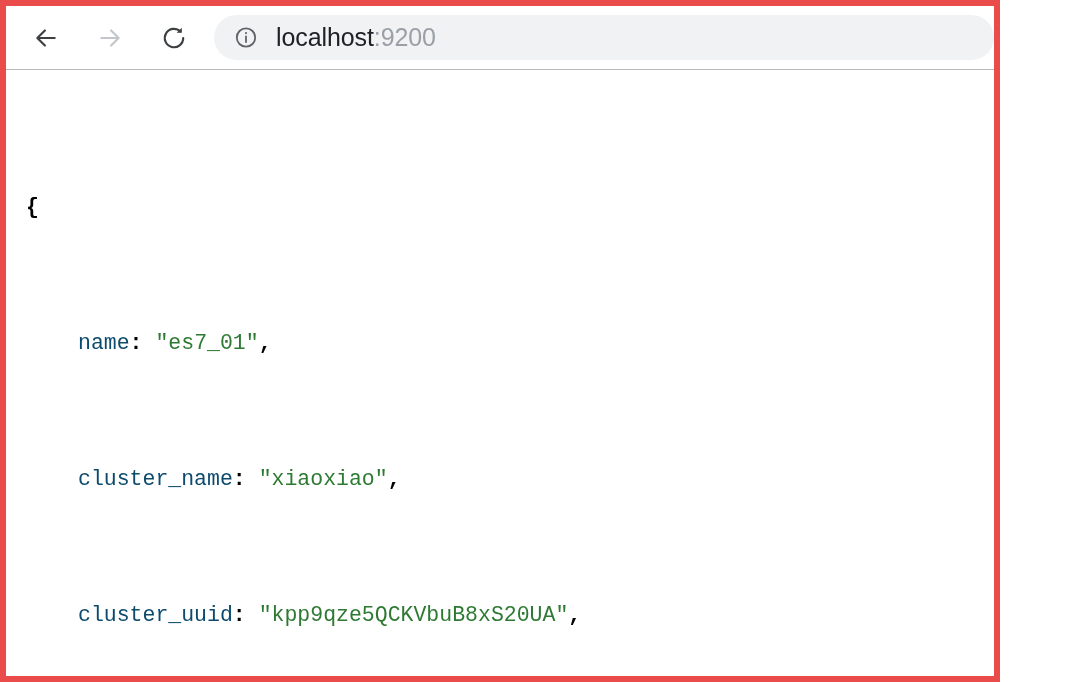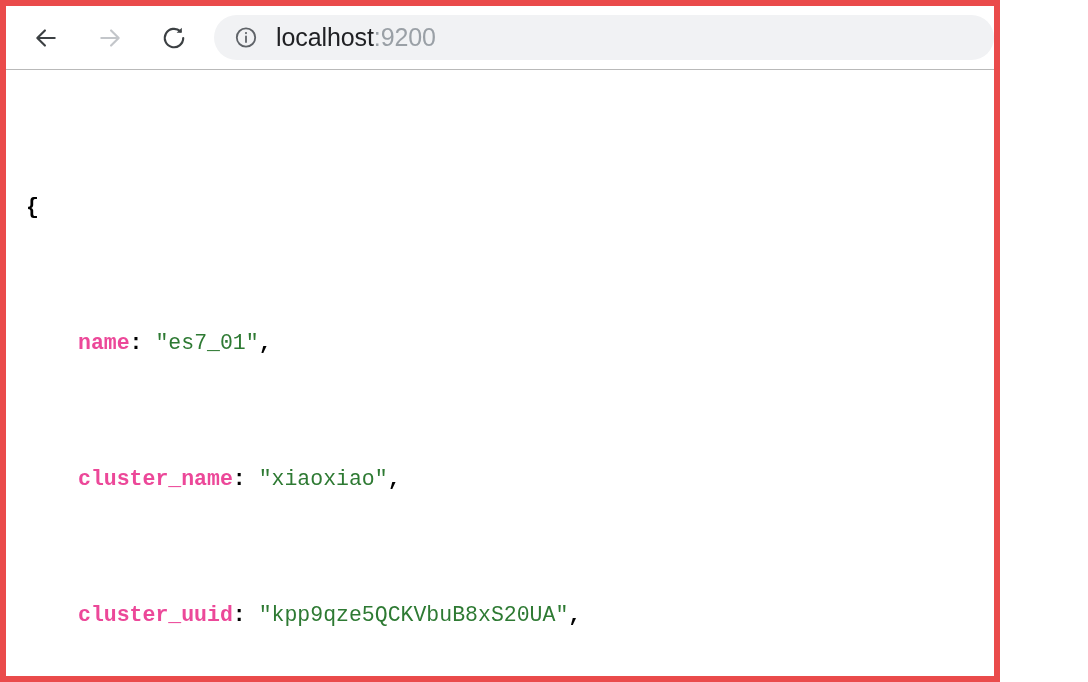--- a/index.html
+++ b/index.html
@@ -99,21 +99,21 @@
   .json {
     font-family: "Liberation Mono", "DejaVu Sans Mono", monospace;
     font-size: 21.5px;
     line-height: 34px;
     color: #000000;
     white-space: pre;
   }
 
   .jline { display: block; height: 34px; }
 
-  .key     { font-weight: bold; color: #ec4899; }
+  .key     { font-weight: normal; color: #0c4a6e; }
   .punc    { font-weight: bold; color: #000000; }
   .brace   { font-weight: bold; color: #000000; }
   .str     { color: #2e7a33; font-weight: normal; }
   .comma   { font-weight: bold; color: #000000; }
 
   .ind0 { padding-left: 20px; }
   .ind1 { padding-left: 72px; }
 </style>
 </head>
 <body>

